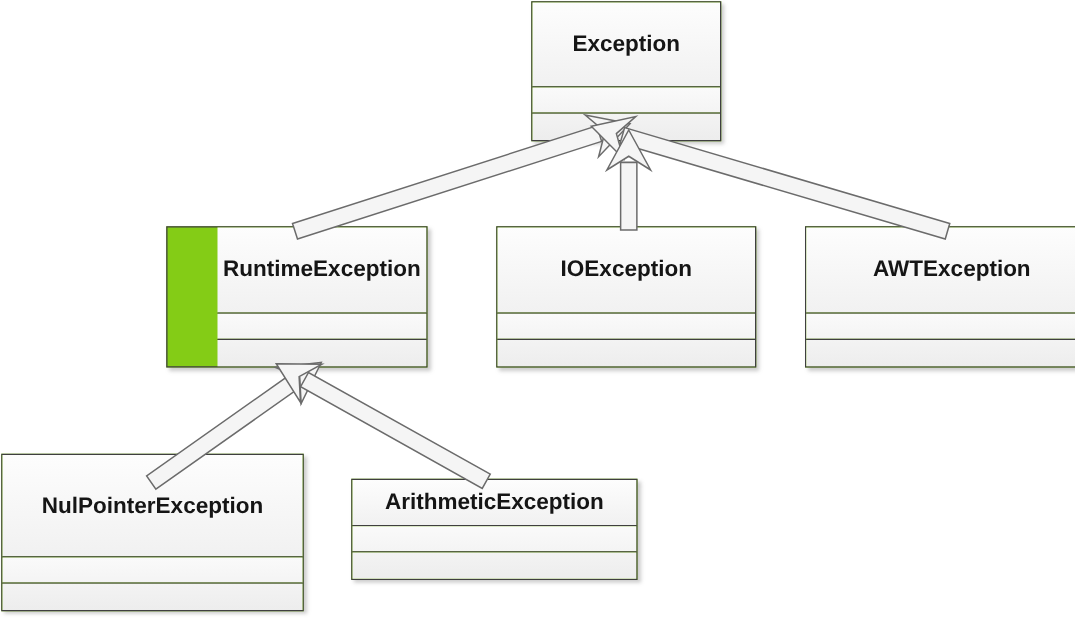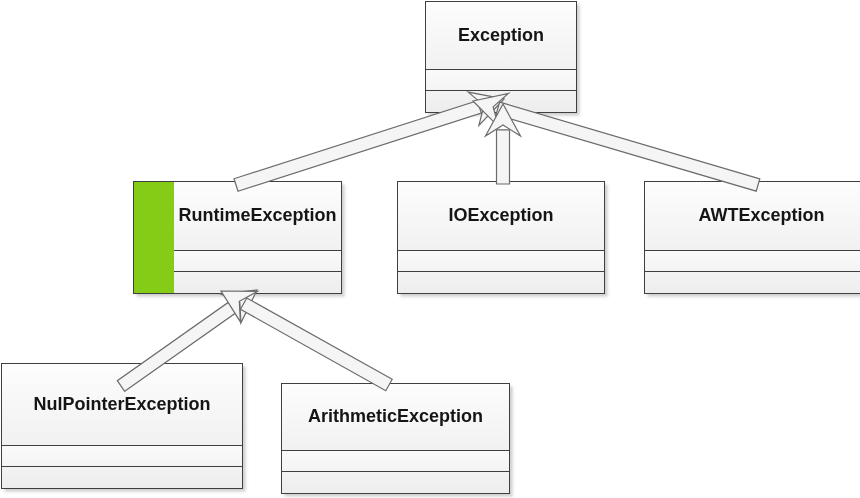--- a/index.html
+++ b/index.html
@@ -44,21 +44,21 @@
     height: 21px;
     flex: 0 0 auto;
     background: linear-gradient(180deg, #f3f3f3 0%, #ededed 100%);
   }
   
   #box-exception { left: 425px; top: 1px;   width: 152px; height: 112px; }
   #box-runtime   { left: 133px; top: 181px; width: 209px; height: 113px; padding-left: 40px; }
   #box-io        { left: 397px; top: 181px; width: 208px; height: 113px; }
   #box-awt       { left: 644px; top: 181px; width: 235px; height: 113px; }
   #box-nullptr   { left: 1px;   top: 363px; width: 242px; height: 126px; }
-  #box-arith     { left: 281px; top: 383px; width: 229px; height: 111px; }
+  #box-arith     { left: 281px; top: 383px; width: 229px; height: 81px; }
 
   #arrow-layer {
     position: absolute;
     left: 0; top: 0;
     width: 860px;
     height: 498px;
     z-index: 5;
     pointer-events: none;
   }
 </style>

